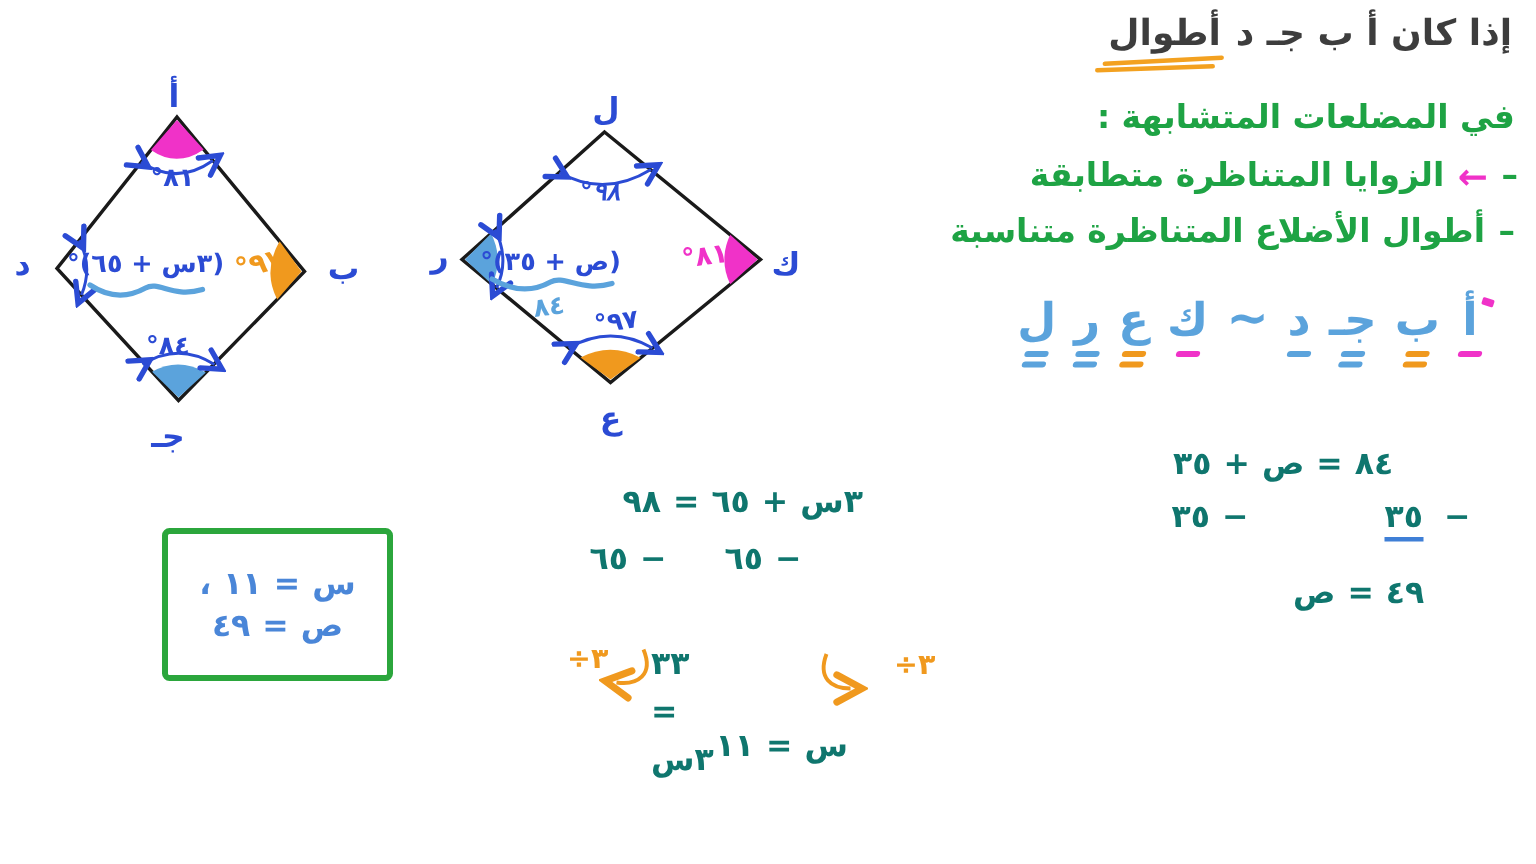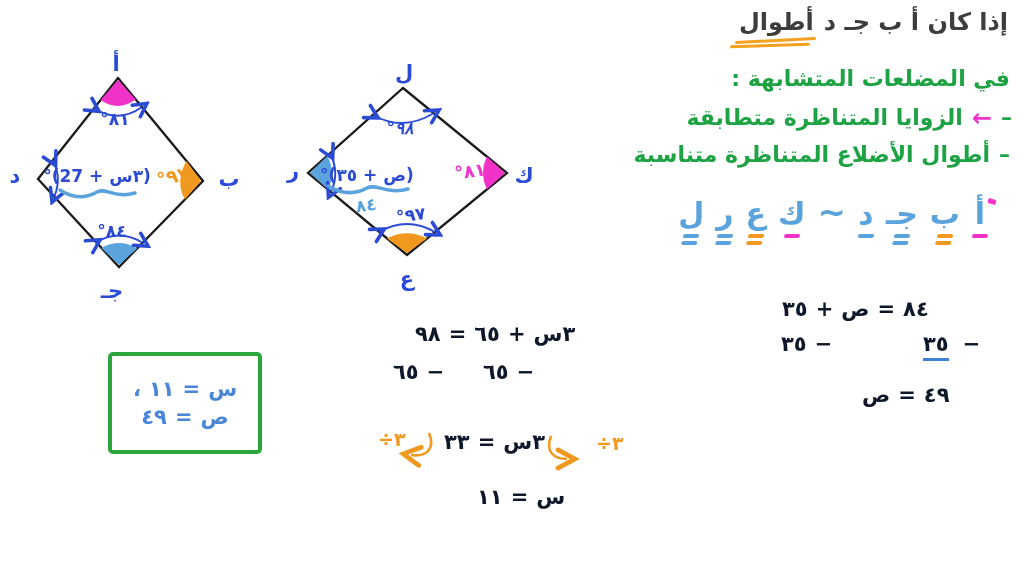--- a/index.html
+++ b/index.html
@@ -31,21 +31,21 @@
   .sim-tilde{font-size:34px;transform:translateY(-4px);}
   .sim-mark{display:block;width:16px;height:4px;border-radius:2px;margin-top:3px;transform:skewX(-14deg);}
   .pink-single{background:#f032c8;}
   .blue-single{background:#5ba3dc;}
   .blue-double{background:#5ba3dc;box-shadow:0 7px 0 0 #5ba3dc;}
   .orange-double{background:#f0991e;box-shadow:0 7px 0 0 #f0991e;}
   .mark-none{visibility:hidden;}
   .sim-dot{position:absolute;top:3px;right:-8px;width:8px;height:5px;background:#f032c8;
            border-radius:1px;transform:rotate(18deg);}
   .eq{position:absolute;z-index:2;display:flex;direction:ltr;align-items:baseline;gap:8px;
-      color:#0f172a;font-size:21px;font-weight:700;white-space:nowrap;}
+      color:#0f766e;font-size:21px;font-weight:700;white-space:nowrap;}
   .eq.or{color:#f0991e;font-size:19px;}
   .tok{display:inline-block;}
   .tok.und{border-bottom:3px solid #3f7fd6;padding-bottom:2px;}
   .gbox{position:absolute;left:108px;top:352px;width:146px;height:94px;z-index:2;
         border:4px solid #2ba63c;border-radius:5px;display:flex;flex-direction:column;
         justify-content:center;align-items:center;gap:4px;}
   .gbox .eqrow{display:flex;direction:ltr;gap:8px;color:#4a86d8;font-size:21px;font-weight:700;}
   .r-14{transform:translate(-50%,-50%) rotate(-14deg);}
   .r-8{transform:translate(-50%,-50%) rotate(-8deg);}
 </style>
@@ -91,21 +91,21 @@
     <span class="u-orange">أطوال</span>
   </div>
 
   <div class="lbl vertex blue" style="left:116px;top:64px;">أ</div>
   <div class="lbl vertex blue" style="left:229px;top:179px;">ب</div>
   <div class="lbl vertex blue" style="left:112px;top:291px;">جـ</div>
   <div class="lbl vertex blue" style="left:15px;top:176px;">د</div>
   <div class="lbl ang blue rtl" style="left:115px;top:119px;">٨١°</div>
   <div class="lbl ang orange rtl r-14" style="left:173px;top:176px;font-size:19px;">٩٧°</div>
   <div class="lbl ang blue rtl" style="left:112px;top:231px;">٨٤°</div>
-  <div class="lbl ang blue rtl" style="left:97px;top:176px;">(٣س + 27)°</div>
+  <div class="lbl ang blue rtl" style="left:97px;top:176px;">(٣س + ٦٥)°</div>
 
   <div class="lbl vertex blue" style="left:404px;top:73px;">ل</div>
   <div class="lbl vertex blue" style="left:524px;top:176px;">ك</div>
   <div class="lbl vertex blue" style="left:407px;top:279px;">ع</div>
   <div class="lbl vertex blue" style="left:293px;top:171px;">ر</div>
   <div class="lbl ang blue rtl" style="left:400px;top:128px;font-style:italic;">٩٨°</div>
   <div class="lbl ang magenta rtl r-8" style="left:470px;top:171px;font-size:18px;">٨١°</div>
   <div class="lbl ang blue rtl r-8" style="left:411px;top:215px;">٩٧°</div>
   <div class="lbl ang blue rtl" style="left:367px;top:175px;">(ص + ٣٥)°</div>
   <div class="lbl ang lblue r-8" style="left:366px;top:205px;">٨٤</div>
@@ -172,21 +172,21 @@
     </div>
   <div class="eq" style="left:393px;top:360px;">
       <span class="tok">٦٥</span>
       <span class="tok">−</span>
     </div>
   <div class="eq" style="left:483px;top:360px;">
       <span class="tok">٦٥</span>
       <span class="tok">−</span>
     </div>
   <div class="eq or rtl" style="left:378px;top:428px;">÷٣</div>
-  <div class="eq" style="left:444px;top:430px;">
+  <div class="eq" style="left:434px;top:430px;flex-direction:column;">
       <span class="tok">٣٣</span>
       <span class="tok">=</span>
       <span class="tok rtl">٣س</span>
     </div>
   <div class="eq or rtl" style="left:596px;top:432px;">÷٣</div>
   <div class="eq" style="left:477px;top:485px;">
       <span class="tok">١١</span>
       <span class="tok">=</span>
       <span class="tok">س</span>
     </div>

